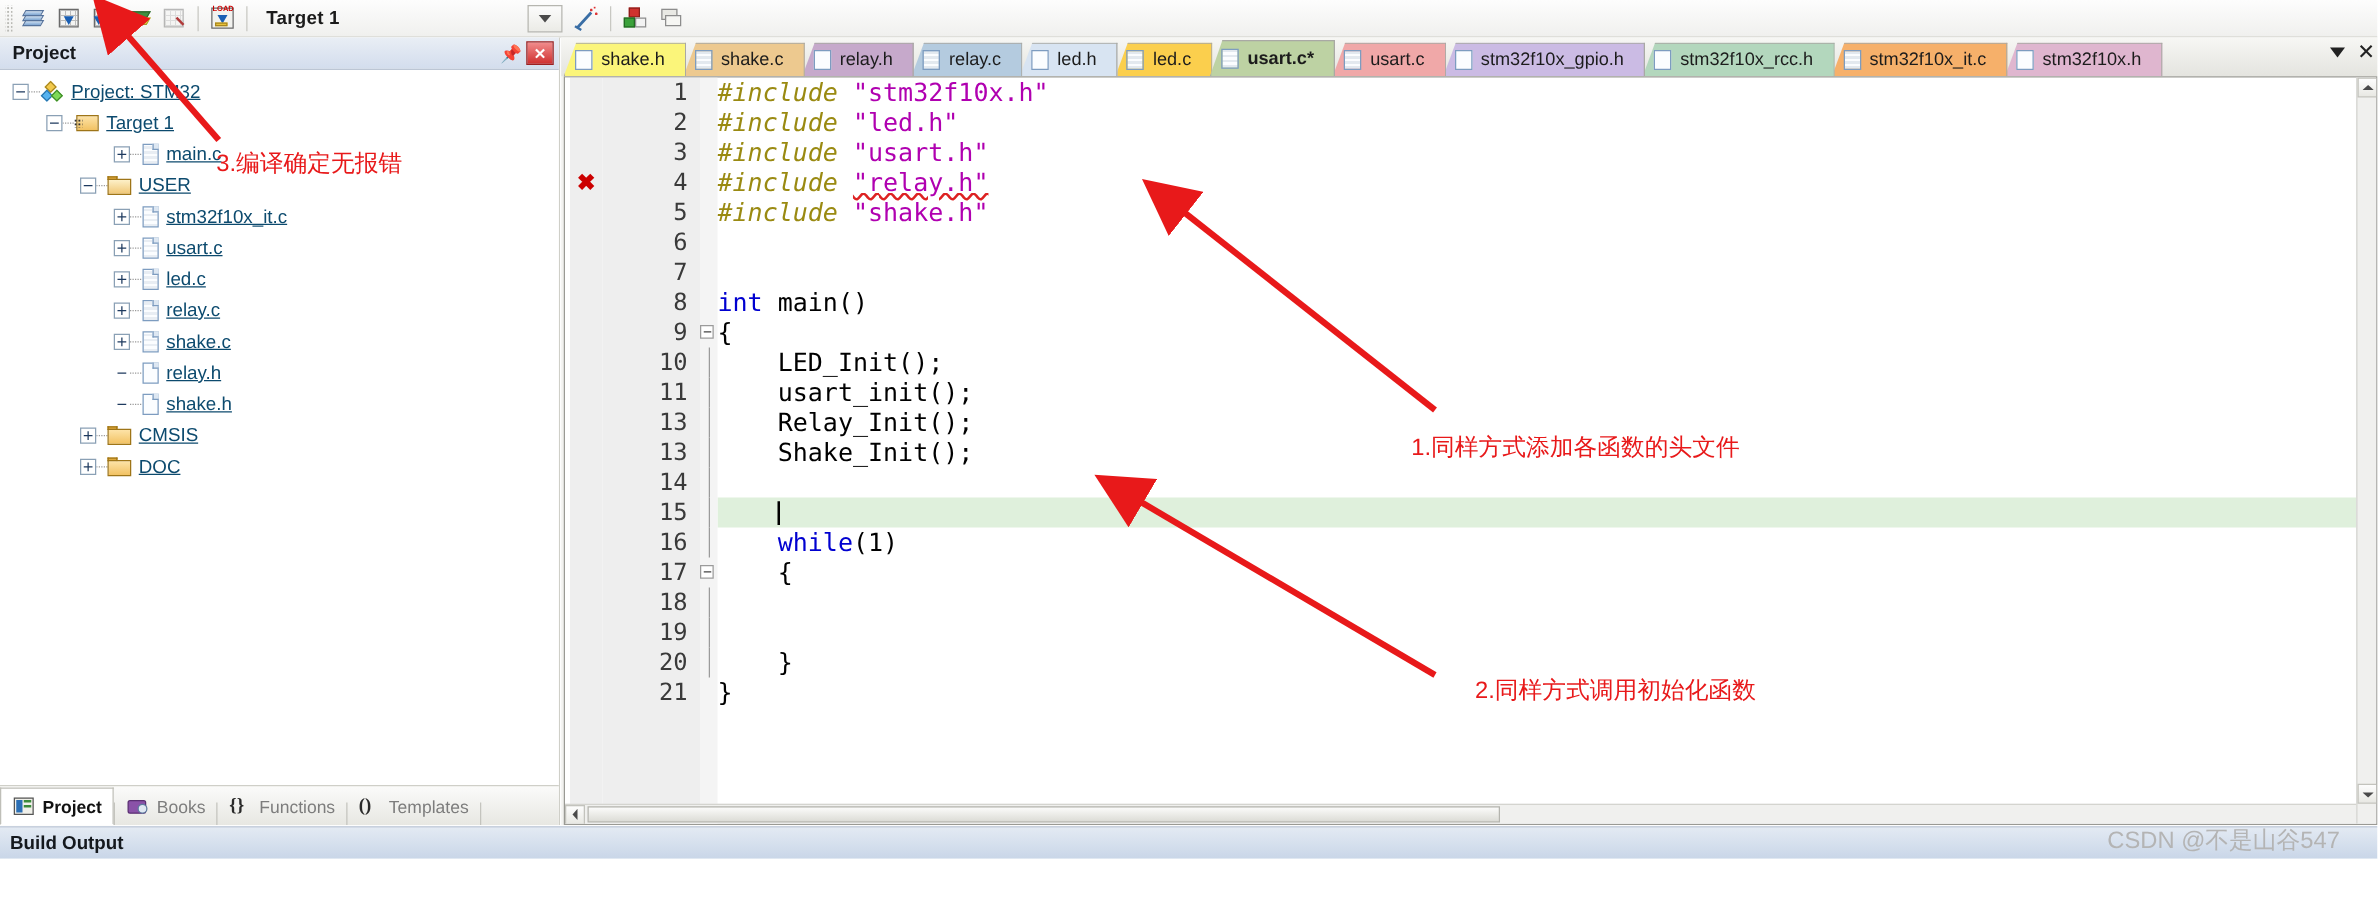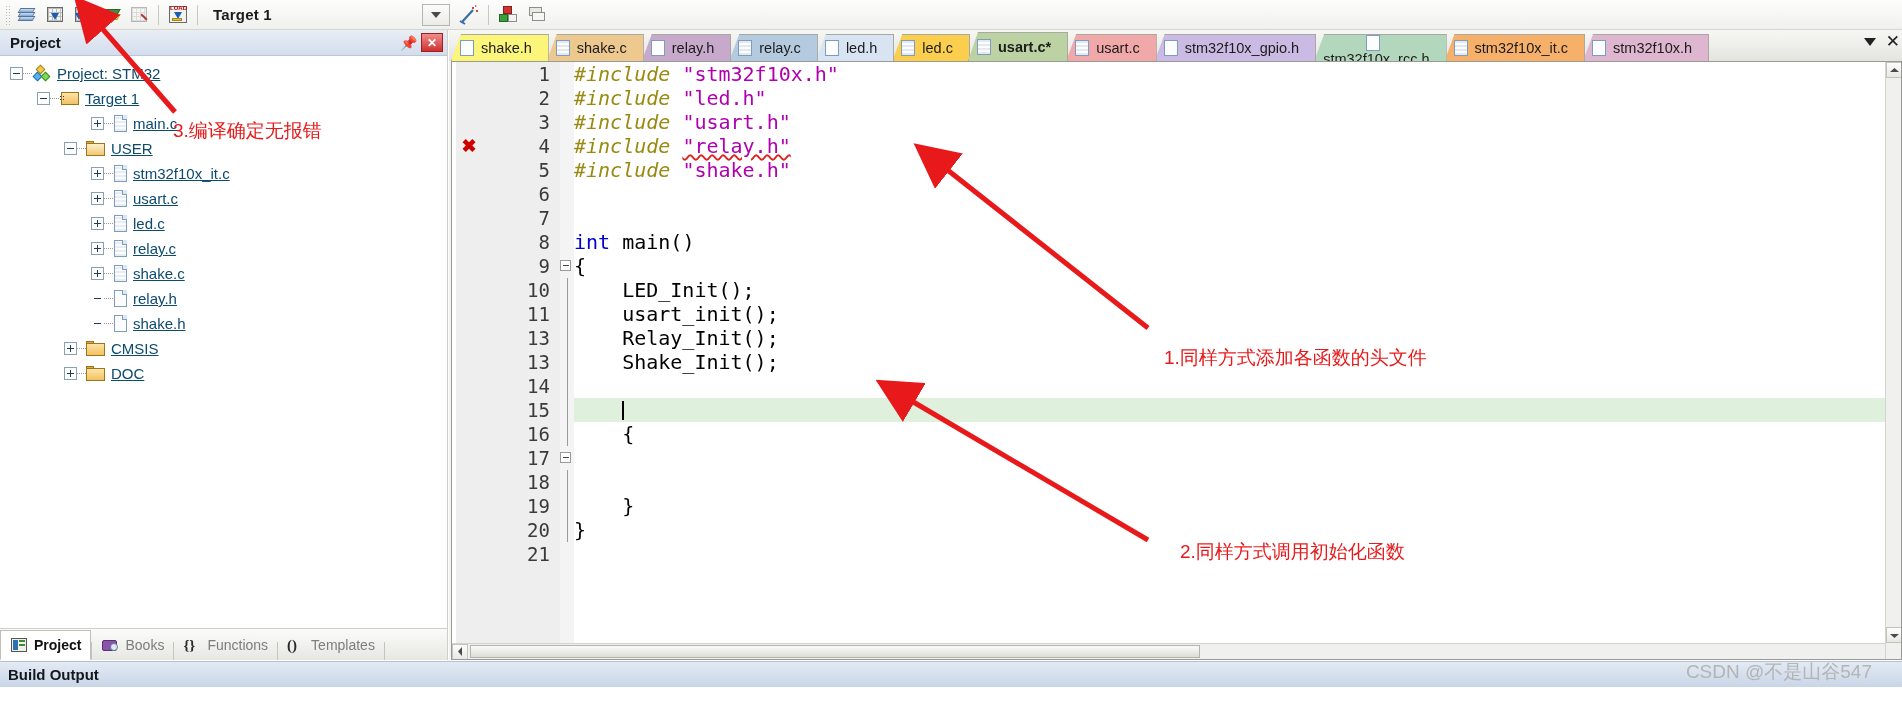--- a/index.html
+++ b/index.html
@@ -475,21 +475,21 @@
             <i class="s"></i>
           </span>
           <span>usart.c</span>
         </div>
         <div class="etab" style="background: rgb(203, 187, 228); z-index: 32;">
           <span class="ti">
             <i class="s"></i>
           </span>
           <span>stm32f10x_gpio.h</span>
         </div>
-        <div class="etab" style="background: rgb(179, 215, 189); z-index: 31; flex-direction: column;">
+        <div class="etab" style="background: rgb(179, 215, 189); z-index: 31;">
           <span class="ti">
             <i class="s"></i>
           </span>
           <span>stm32f10x_rcc.h</span>
         </div>
         <div class="etab" style="background: rgb(246, 176, 106); z-index: 30;">
           <span class="ti src">
             <i class="s"></i>
           </span>
           <span>stm32f10x_it.c</span>
@@ -607,20 +607,21 @@
           <div class="cl">&nbsp;</div>
           <div class="cl">&nbsp;</div>
           <div class="cl"><span class="kw">int </span><span class="plain">main()</span></div>
           <div class="cl"><span class="plain">{</span></div>
           <div class="cl"><span class="plain">    LED_Init();</span></div>
           <div class="cl"><span class="plain">    usart_init();</span></div>
           <div class="cl"><span class="plain">    Relay_Init();</span></div>
           <div class="cl"><span class="plain">    Shake_Init();</span></div>
           <div class="cl">&nbsp;</div>
           <div class="cl cur"><span class="plain">    </span><span class="caret-bar"></span></div>
+          <div class="cl"><span class="plain">    </span><span class="kw">while</span><span class="plain">(</span><span class="num-lit">1</span><span class="plain">)</span></div>
           <div class="cl"><span class="plain">    {</span></div>
           <div class="cl">&nbsp;</div>
           <div class="cl">&nbsp;</div>
           <div class="cl"><span class="plain">    }</span></div>
           <div class="cl"><span class="plain">}</span></div>
         </div>
 
       <div class="hscroll">
         <div class="hs-arrow">
           <svg width="7" height="9">
@@ -657,17 +658,17 @@
         <path d="M0,0 L9,4.5 L0,9 z" fill="#e8191a"></path>
       </marker>
     </defs>
     <path d="M175,112 L100,26" stroke="#e8191a" stroke-width="5" fill="none" marker-end="url(#ah)"></path>
     <path d="M1148,328 L945,168" stroke="#e8191a" stroke-width="5" fill="none" marker-end="url(#ah)"></path>
     <path d="M1148,540 L910,400" stroke="#e8191a" stroke-width="5" fill="none" marker-end="url(#ah)"></path>
   </svg>
 
   <div id="annos">
       <div class="anno" style="left: 173px; top: 118px;">3.编译确定无报错</div>
-      <div class="anno" style="left: 1164px; top: 345px;">1.同样方式添加各函数的头文件</div>
+      <div class="anno" style="left: 1129px; top: 345px;">1.同样方式添加各函数的头文件</div>
       <div class="anno" style="left: 1180px; top: 539px;">2.同样方式调用初始化函数</div>
     </div>
 
 </div>
 
 </body></html>

